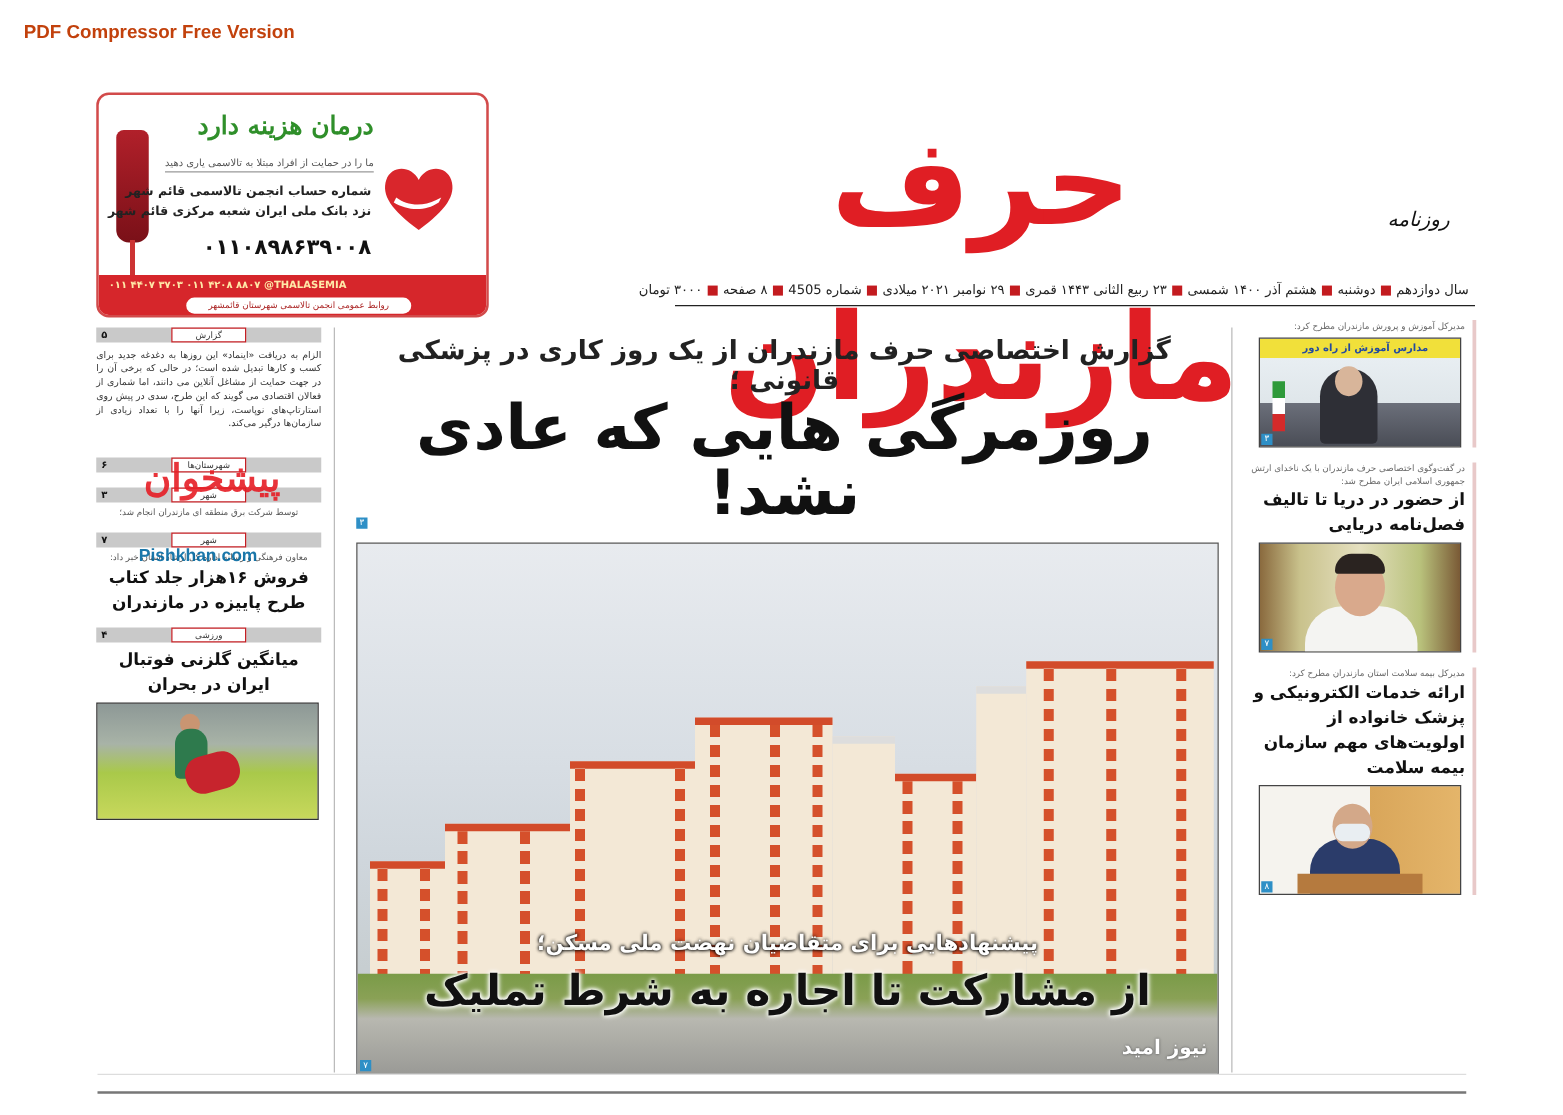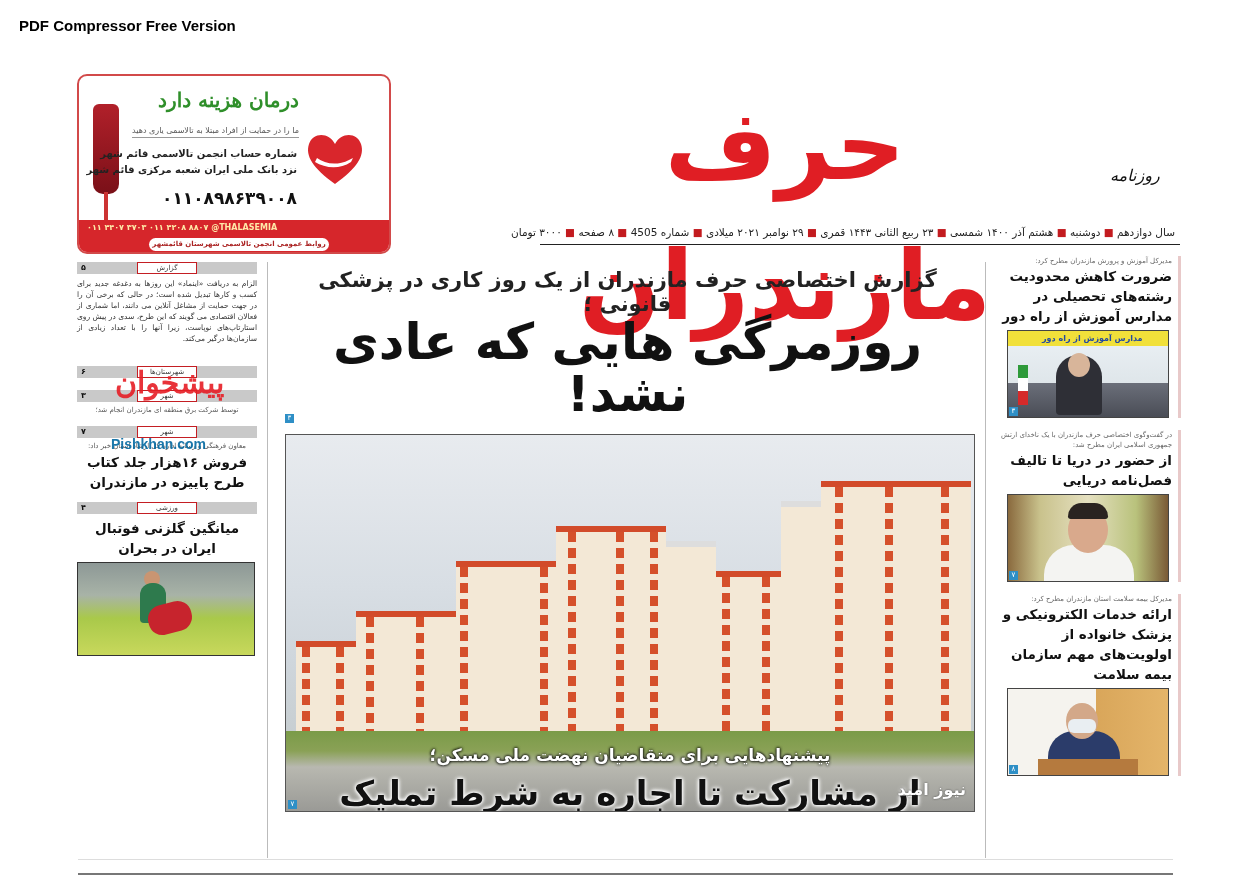--- a/index.html
+++ b/index.html
@@ -1,34 +1,34 @@
 <!DOCTYPE html>
 <html><head>
 <meta charset="utf-8">
 <style>
   * { box-sizing: border-box; margin: 0; padding: 0; }
   html, body { width: 1250px; height: 892px; background: #ffffff; overflow: hidden; }
   body { position: relative; font-family: "DejaVu Sans", sans-serif; color: #111; }
 
-  .watermark-top { position: absolute; left: 19px; top: 17px; font-family: "Liberation Sans", sans-serif; font-weight: bold; font-size: 15px; color: #000000; }
+  .watermark-top { position: absolute; left: 19px; top: 17px; font-family: "Liberation Sans", sans-serif; font-weight: bold; font-size: 15px; color: #c2410c; }
 
   .page { position: absolute; left: 75px; top: 70px; width: 1105px; height: 822px; }
 
   
   .ad { position: absolute; left: 2px; top: 4px; width: 314px; height: 180px; border: 2px solid #d24a4a; border-radius: 10px; background: #fff; overflow: hidden; }
   .ad-heart { position: absolute; left: 224px; top: 52px; width: 64px; height: 60px; }
   .ad-bag { position: absolute; left: 14px; top: 28px; width: 26px; height: 90px; background: linear-gradient(#b1202a,#7a1018); border-radius: 6px 6px 10px 10px; }
   .ad-bag:after { content:""; position:absolute; left:11px; top:88px; width:4px; height:28px; background:#c33; }
   .ad-title { position: absolute; right: 90px; top: 12px; font-size: 20px; font-weight: bold; color: #2f8f2a; direction: rtl; font-family: "DejaVu Serif", serif; }
   .ad-sub { position: absolute; right: 90px; top: 50px; font-size: 8px; color: #555; direction: rtl; border-bottom: 1px solid #999; padding-bottom: 2px; }
   .ad-line { position: absolute; right: 92px; font-size: 10px; font-weight: bold; direction: rtl; color: #222; }
   .ad-number { position: absolute; right: 92px; top: 112px; font-size: 17px; font-weight: bold; letter-spacing: 2px; color: #111; }
   .ad-strip { position: absolute; left: 0; top: 144px; width: 100%; height: 36px; background: #d6262b; }
   .ad-contacts { position: absolute; left: 8px; top: 3px; font-size: 8px; color: #ffe9a8; font-weight: bold; white-space: nowrap; }
-  .ad-pill { position: absolute; left: 70px; top: 18px; width: 180px; height: 13px; background: #fff; border-radius: 8px; font-size: 7px; color: #a22; direction: rtl; text-align: center; line-height: 13px; font-weight: bold; }
+  .ad-pill { position: absolute; left: 70px; top: 18px; width: 180px; height: 13px; background: #fff; border-radius: 8px; font-size: 7px; color: #a22; direction: rtl; text-align: center; line-height: 13px; }
 
   
   .mast-title { position: absolute; left: 395px; top: 6px; width: 630px; height: 140px; font-family: "DejaVu Sans", sans-serif; font-weight: bold; color: #e01e24; font-size: 96px; direction: rtl; text-align: center; line-height: 140px; letter-spacing: -2px; }
   .mast-label { position: absolute; left: 1035px; top: 96px; font-size: 16px; font-style: italic; direction: rtl; color: #111; font-family: "DejaVu Serif", serif; }
   .mast-info { position: absolute; left: 470px; top: 156px; width: 630px; font-size: 10.5px; direction: rtl; text-align: right; color: #222; white-space: nowrap; }
   .mast-info .sep { color: #c31b1f; }
   .mast-rule { position: absolute; left: 465px; top: 174px; width: 640px; border-top: 1px solid #222; }
 
   
   .col-left { position: absolute; left: 2px; top: 192px; width: 180px; height: 598px; }
@@ -51,21 +51,21 @@
   .player2 { position: absolute; left: 70px; top: 40px; width: 44px; height: 30px; background: #c7242d; border-radius: 14px; transform: rotate(-15deg); }
   .player-head { position: absolute; left: 66px; top: 8px; width: 16px; height: 16px; background: #c99572; border-radius: 50%; }
 
   
   .main { position: absolute; left: 205px; top: 192px; width: 695px; height: 598px; }
   .main-kicker { direction: rtl; text-align: center; font-weight: bold; font-size: 21px; color: #222; margin-top: 6px; }
   .main-head { direction: rtl; text-align: center; font-weight: 900; font-size: 50px; line-height: 52px; color: #111; font-family: "DejaVu Sans", sans-serif; letter-spacing: -1px; }
   .pg-badge { display: inline-block; width: 9px; height: 9px; background: #2e8fc6; color: #fff; font-size: 7px; line-height: 9px; text-align: center; }
   .main-badge { position: absolute; left: 5px; top: 152px; }
 
-  .main-photo { position: absolute; left: 5px; top: 172px; width: 690px; height: 378px; border: 1px solid #555; overflow: hidden; background: linear-gradient(180deg, #e8ebef 0%, #d8dee4 40%, #cfd6dc 60%, #bfc6c6 100%); }
+  .main-photo { position: absolute; left: 5px; top: 172px; width: 690px; height: 426px; border: 1px solid #555; overflow: hidden; background: linear-gradient(180deg, #e8ebef 0%, #d8dee4 40%, #cfd6dc 60%, #bfc6c6 100%); }
   .bld { position: absolute; bottom: 70px; background: #f3e8d6; border-top: 6px solid #d24b2a; }
   .bld .stripe { position: absolute; top: 0; bottom: 0; width: 8px; background: repeating-linear-gradient(180deg, #d5502b 0 10px, #f3e8d6 10px 16px); }
   .road { position: absolute; left: 0; right: 0; bottom: 0; height: 80px; background: linear-gradient(180deg, #7a9b48 0%, #8aa156 25%, #b8b8b0 45%, #9a9a96 100%); }
   .overlay-kicker { position: absolute; left: 0; width: 100%; top: 310px; direction: rtl; text-align: center; color: #fff; font-weight: bold; font-size: 17px; text-shadow: 0 0 3px #000, 0 0 3px #000; }
   .overlay-head { position: absolute; left: 0; width: 100%; top: 338px; direction: rtl; text-align: center; color: #111; font-weight: 900; font-size: 34px; text-shadow: 0 0 3px #fff, 0 0 4px #fff, 0 0 5px #fff; }
   .photo-badge { position: absolute; left: 2px; bottom: 2px; }
   .corner-mark { position: absolute; right: 8px; bottom: 12px; color: #fff; font-size: 16px; font-weight: bold; direction: rtl; text-shadow: 0 0 2px #444; }
 
   
   .r-item { position: relative; border-right: 3px solid #e8c9c9; padding-right: 6px; margin-bottom: 12px; }
@@ -223,21 +223,20 @@
       <div class="overlay-kicker">پیشنهادهایی برای متقاضیان نهضت ملی مسکن؛</div>
       <div class="overlay-head">از مشارکت تا اجاره به شرط تملیک</div>
       <div class="corner-mark">نیوز امید</div>
       <span class="pg-badge photo-badge">۷</span>
     </div>
   </div>
 
   <div class="col-right">
     <div class="r-item">
       <div class="r-kicker">مدیرکل آموزش و پرورش مازندران مطرح کرد:</div>
-      <div class="r-head">ضرورت کاهش محدودیت رشته‌های تحصیلی در مدارس آموزش از راه دور</div>
       <div class="r-photo ph1">
         <div class="banner">مدارس آموزش از راه دور</div>
         <div class="flag"></div>
         <div class="person"></div>
         <div class="face"></div>
         <span class="pg-badge">۳</span>
       </div>
     </div>
 
     <div class="r-item">

